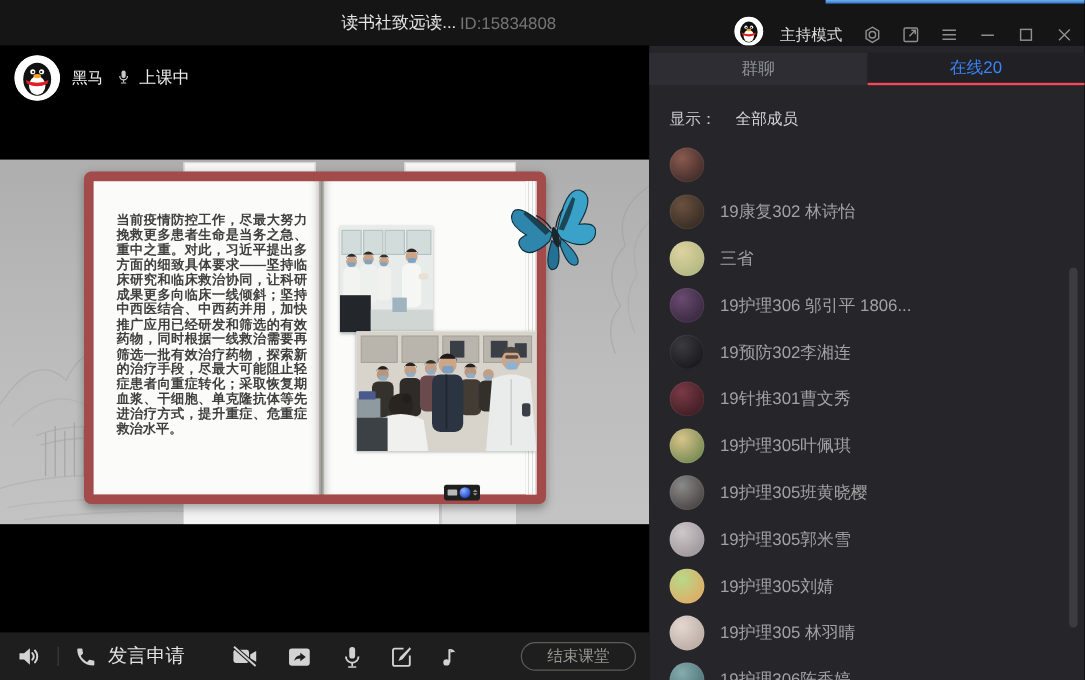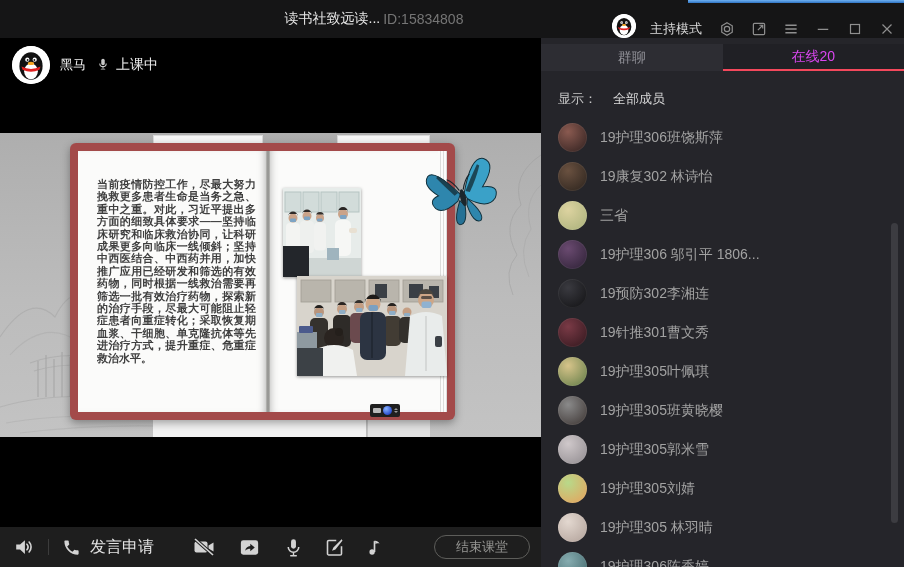--- a/index.html
+++ b/index.html
@@ -86,21 +86,21 @@
   .end-class-btn { position:absolute; right:11px; top:8px; width:96px; height:24px;
     border:1px solid #5d5d5a; border-radius:12px; background:transparent;
     color:#979794; font-size:13px; text-align:center; line-height:22px; cursor:pointer; }
 
   
   .sidebar { position:absolute; left:541px; top:38px; width:363px; height:529px; background:#25252a; }
   .tab-row { position:absolute; left:0; top:6px; width:363px; height:27px; display:flex; background:#1f1f24; }
   .tab { flex:1 1 50%; display:flex; align-items:center; justify-content:center;
     font-size:14px; cursor:pointer; }
   .tab-inactive { background:#2d2d33; color:#8f8f96; }
-  .tab-active { background:#202025; color:#d946ef; border-bottom:2px solid #f4485c; }
+  .tab-active { background:#202025; color:#3b82f6; border-bottom:2px solid #f4485c; }
   .filter-row { position:absolute; left:17px; top:52px; display:flex; align-items:center; gap:16px; }
   .filter-label { color:#c7c7c7; font-size:13px; }
   .filter-value { color:#d8d8d8; font-size:13px; cursor:pointer; }
   .member-list { position:absolute; left:0; top:80px; width:363px; height:449px; overflow:hidden; }
   .member-row { height:39px; display:flex; align-items:center; padding-left:17px; gap:13px; cursor:pointer; }
   .member-avatar { width:29px; height:29px; border-radius:50%; flex:0 0 auto;
     box-shadow:inset 0 0 0 1px rgba(255,255,255,.06); }
   .member-name { color:#a2a2a2; font-size:14px; white-space:nowrap; }
   .scroll-thumb { position:absolute; left:350px; top:185px; width:7px; height:300px;
     background:#3c3c41; border-radius:3.5px; cursor:pointer; }
@@ -411,21 +411,20 @@
       <div class="tab tab-inactive">群聊</div>
       <div class="tab tab-active">在线20</div>
     </div>
     <div class="filter-row">
       <span class="filter-label">显示：</span>
       <span class="filter-value">全部成员</span>
     </div>
     <div class="member-list">
   <div class="member-row">
     <span class="member-avatar" style="background: radial-gradient(circle at 35% 30%, rgb(138, 90, 80), rgb(46, 31, 30));"></span>
-    <span class="member-name">19护理306班饶斯萍</span>
   </div>
 
   <div class="member-row">
     <span class="member-avatar" style="background: radial-gradient(circle at 35% 30%, rgb(106, 81, 64), rgb(42, 34, 28));"></span>
     <span class="member-name">19康复302 林诗怡</span>
   </div>
 
   <div class="member-row">
     <span class="member-avatar" style="background: radial-gradient(circle at 35% 30%, rgb(221, 211, 160), rgb(168, 176, 122));"></span>
     <span class="member-name">三省</span>

